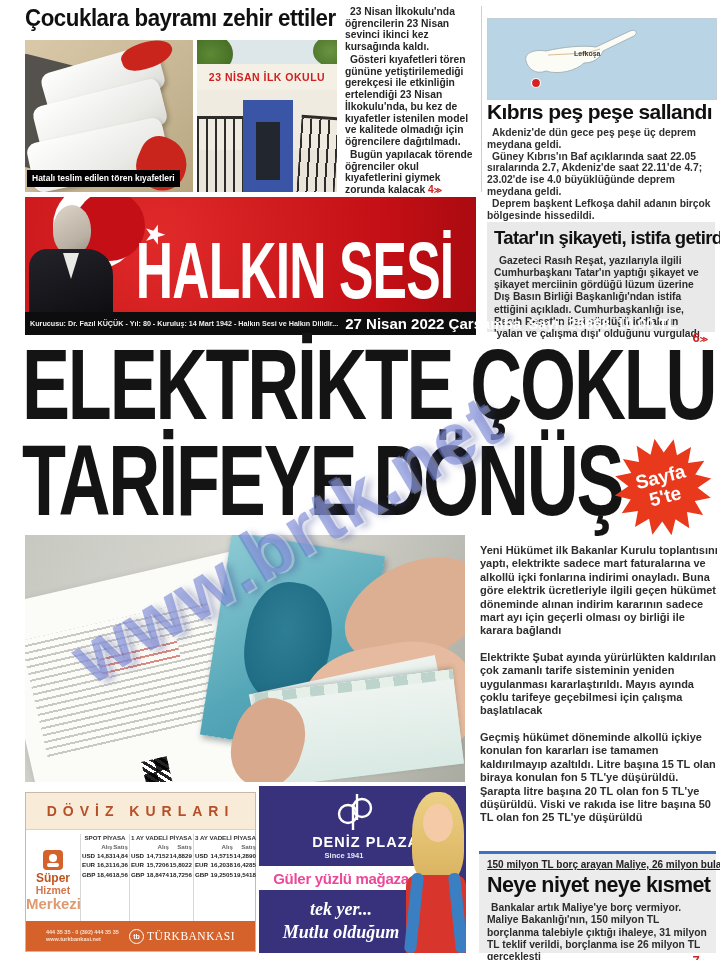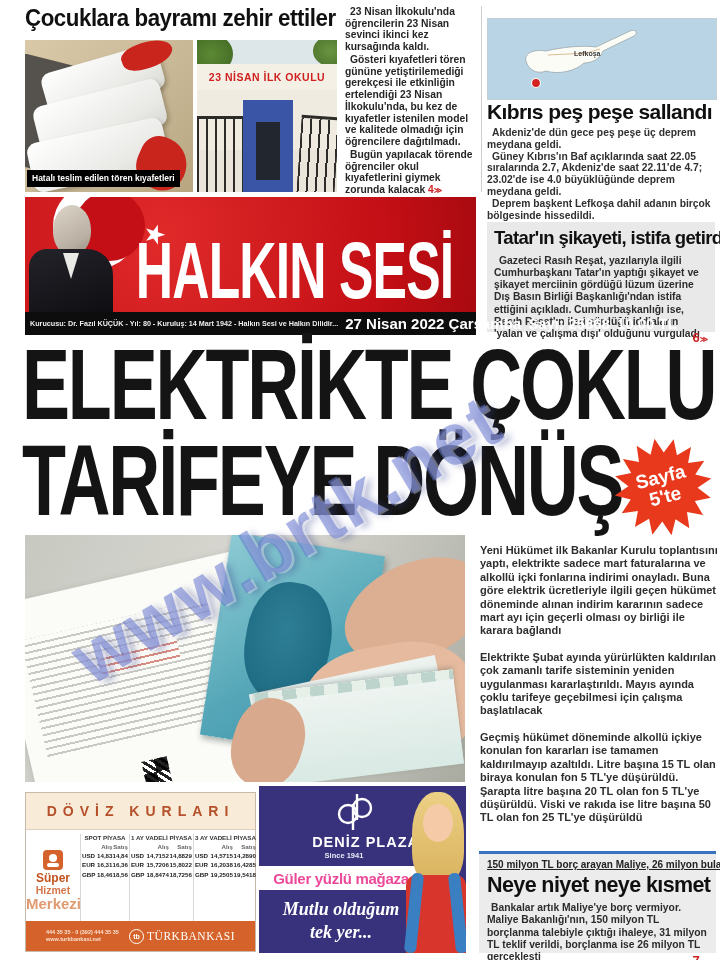--- a/index.html
+++ b/index.html
@@ -397,22 +397,22 @@
       <circle cx="31" cy="16" r="9" fill="none" stroke="#fff" stroke-width="2.4"></circle>
       <line x1="26" y1="2" x2="26" y2="28" stroke="#fff" stroke-width="2.4"></line>
       <line x1="22" y1="12" x2="22" y2="38" stroke="#fff" stroke-width="2.4"></line>
     </svg>
     <div class="dp-name">DENİZ PLAZA</div>
     <div class="dp-since">Since 1941</div>
     <div class="dp-strip">
         <span>Güler yüzlü mağaza</span>
       </div>
     <div class="dp-script">
+      <div>tek yer...</div>
       <div>Mutlu olduğum</div>
-      <div>tek yer...</div>
     </div>
     <div class="dp-girl">
       <div class="dg-hair"></div>
       <div class="dg-face"></div>
       <div class="dg-shirt"></div>
       <div class="dg-strap" style="left:2px;transform:rotate(6deg);"></div>
       <div class="dg-strap" style="right:2px;transform:rotate(-6deg);"></div>
     </div>
   </div>
 

